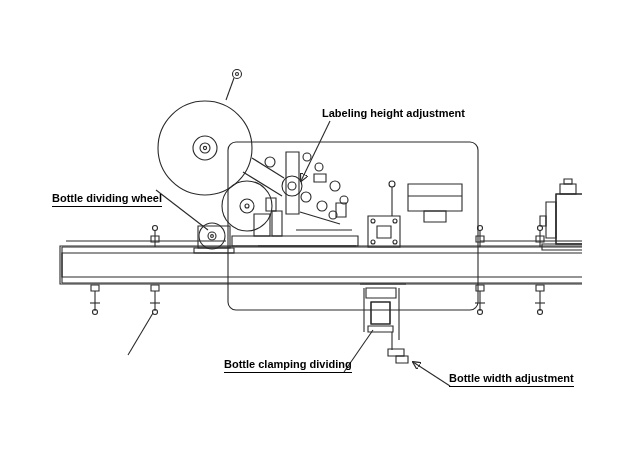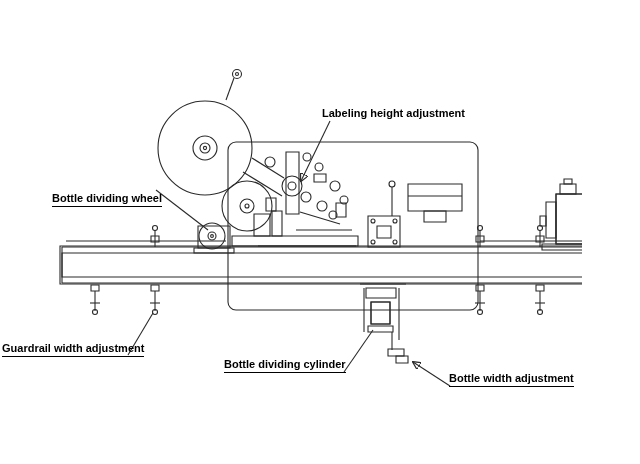--- a/index.html
+++ b/index.html
@@ -193,18 +193,17 @@
       <line x1="128" y1="355" x2="153" y2="313"></line>
       <line x1="344" y1="372" x2="373" y2="330"></line>
       <line x1="450" y1="386" x2="413" y2="362" marker-end="url(#arrow)"></line>
     </g>
   </svg>
 
   <div class="lbl" style="left:322px;top:107px;">Labeling height adjustment</div>
 
   <div class="lbl ul" style="left:52px;top:176px;margin-top:16px;">Bottle dividing wheel</div>
 
-  <div class="lbl ul" style="left:2px;top:342px;">Guardrail width adjustment</div>
-
-  <div class="lbl ul" style="left:224px;top:358px;">Bottle dividing cylinder</div>
+
+  <div class="lbl ul" style="left:224px;top:358px;">Bottle clamping dividing</div>
 
   <div class="lbl ul" style="left:449px;top:372px;">Bottle width adjustment</div>
 </div>
 
 </body></html>

